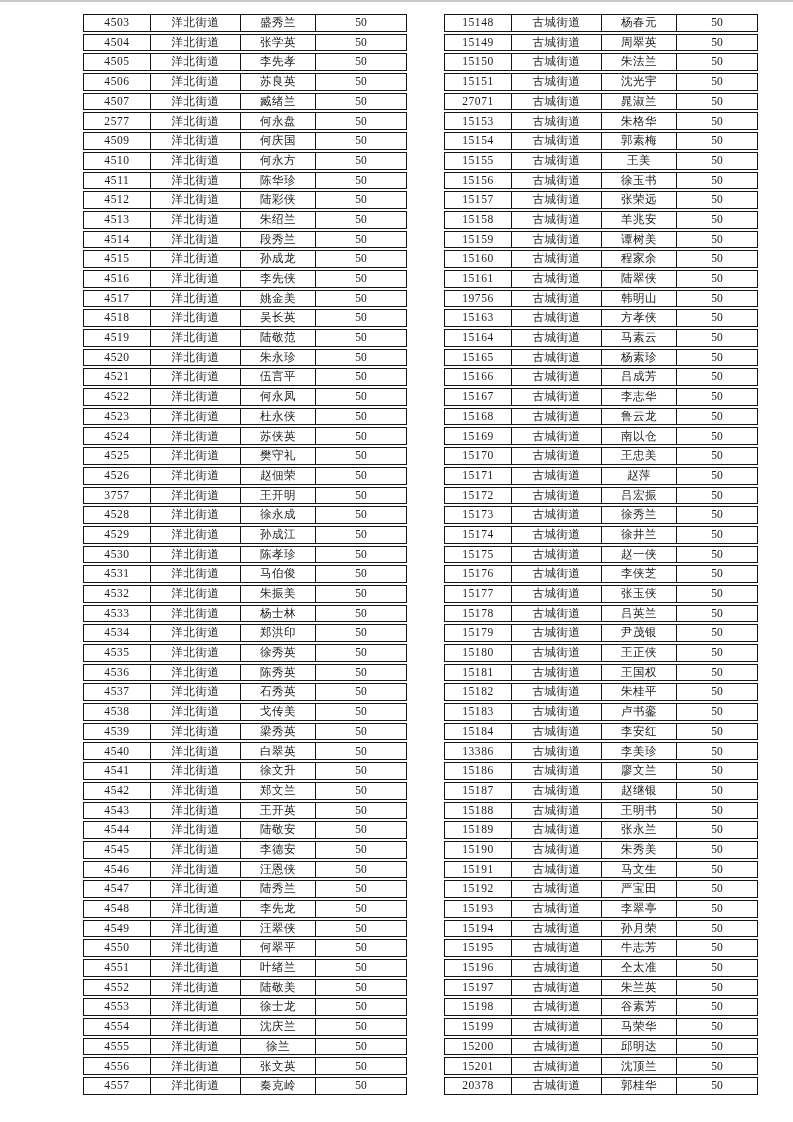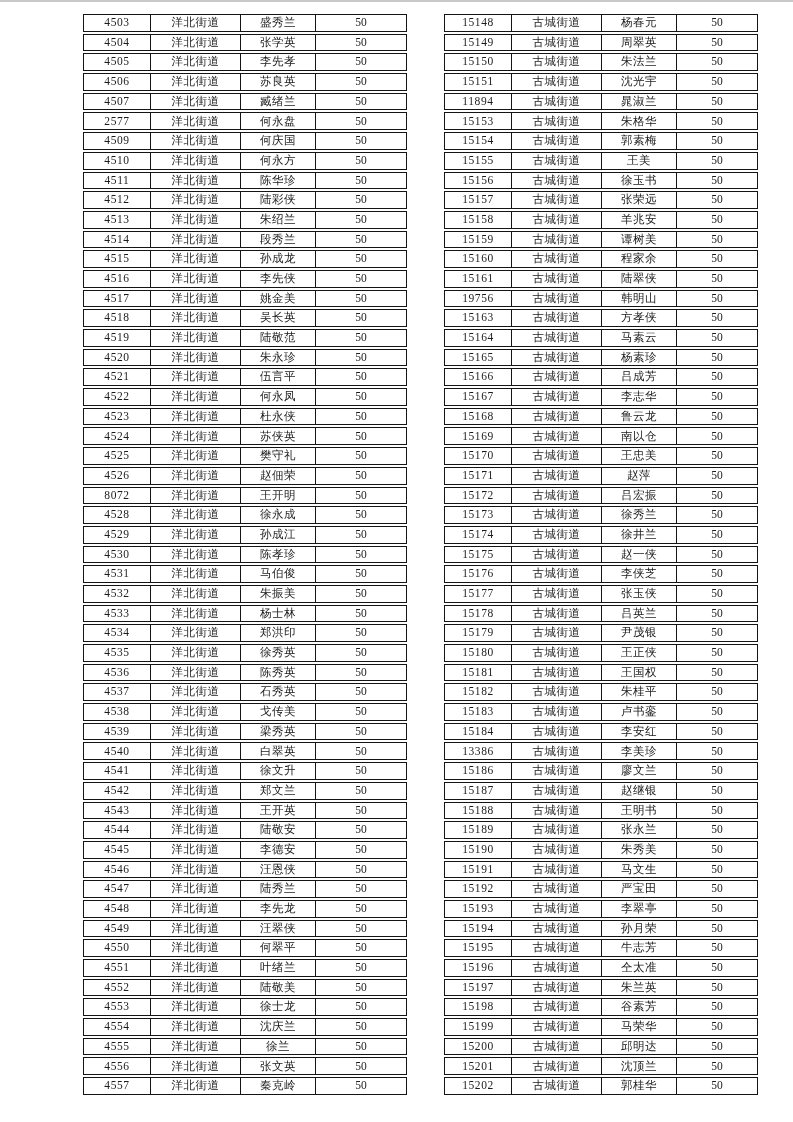--- a/index.html
+++ b/index.html
@@ -185,21 +185,21 @@
     <div class="cell cell-name">樊守礼</div>
     <div class="cell cell-amount">50</div>
   </div>
     <div class="row">
     <div class="cell cell-id">4526</div>
     <div class="cell cell-district">洋北街道</div>
     <div class="cell cell-name">赵佃荣</div>
     <div class="cell cell-amount">50</div>
   </div>
     <div class="row">
-    <div class="cell cell-id">8072</div>
+    <div class="cell cell-id">3757</div>
     <div class="cell cell-district">洋北街道</div>
     <div class="cell cell-name">王开明</div>
     <div class="cell cell-amount">50</div>
   </div>
     <div class="row">
     <div class="cell cell-id">4528</div>
     <div class="cell cell-district">洋北街道</div>
     <div class="cell cell-name">徐永成</div>
     <div class="cell cell-amount">50</div>
   </div>
@@ -398,21 +398,21 @@
     <div class="cell cell-name">朱法兰</div>
     <div class="cell cell-amount">50</div>
   </div>
     <div class="row">
     <div class="cell cell-id">15151</div>
     <div class="cell cell-district">古城街道</div>
     <div class="cell cell-name">沈光宇</div>
     <div class="cell cell-amount">50</div>
   </div>
     <div class="row">
-    <div class="cell cell-id">11894</div>
+    <div class="cell cell-id">27071</div>
     <div class="cell cell-district">古城街道</div>
     <div class="cell cell-name">晁淑兰</div>
     <div class="cell cell-amount">50</div>
   </div>
     <div class="row">
     <div class="cell cell-id">15153</div>
     <div class="cell cell-district">古城街道</div>
     <div class="cell cell-name">朱格华</div>
     <div class="cell cell-amount">50</div>
   </div>
@@ -698,18 +698,18 @@
     <div class="cell cell-name">邱明达</div>
     <div class="cell cell-amount">50</div>
   </div>
     <div class="row">
     <div class="cell cell-id">15201</div>
     <div class="cell cell-district">古城街道</div>
     <div class="cell cell-name">沈顶兰</div>
     <div class="cell cell-amount">50</div>
   </div>
     <div class="row">
-    <div class="cell cell-id">15202</div>
+    <div class="cell cell-id">20378</div>
     <div class="cell cell-district">古城街道</div>
     <div class="cell cell-name">郭桂华</div>
     <div class="cell cell-amount">50</div>
   </div>
   </div>
 
 </body></html>

